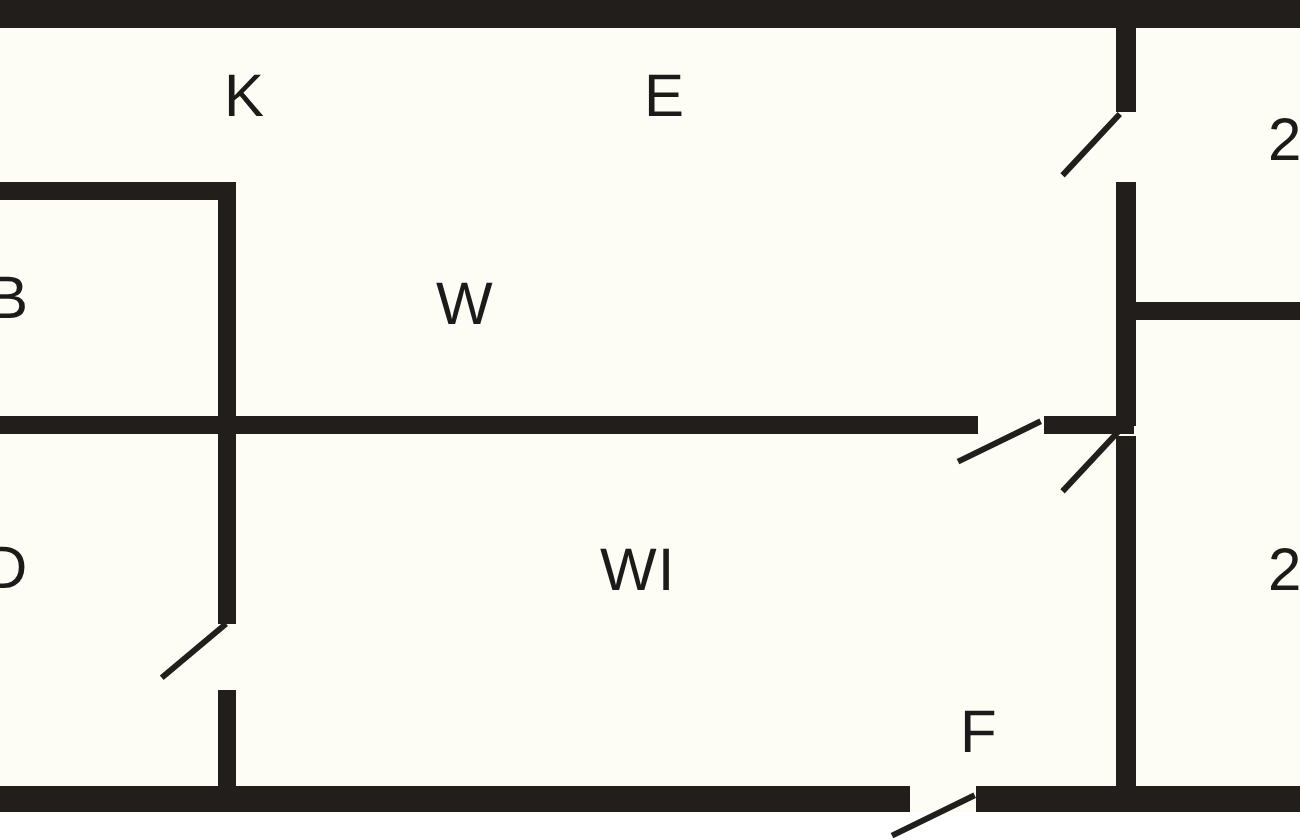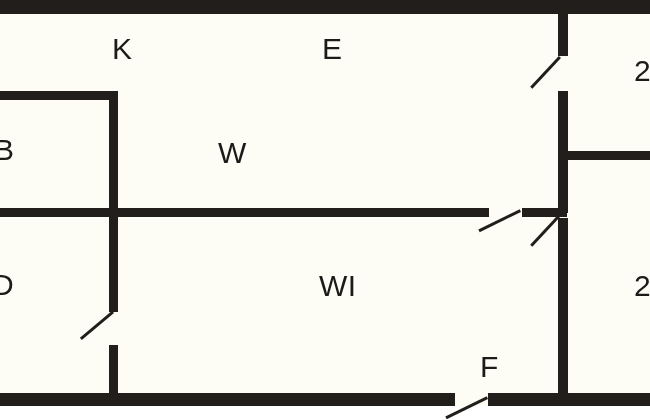--- a/index.html
+++ b/index.html
@@ -101,21 +101,21 @@
   <div class="room-label" style="left:112px; top:34px;">K</div>
 
   <div class="room-label" style="left:322px; top:34px;">E</div>
 
   <div class="room-label" style="left:-6px; top:135px;">B</div>
 
   <div class="room-label" style="left:218px; top:138px;">W</div>
 
   <div class="room-label" style="left:-8px; top:270px;">D</div>
 
-  <div class="room-label" style="left:319px; top:271px;">WI</div>
+  <div class="room-label" style="left:300px; top:271px;">WI</div>
 
   <div class="room-label" style="left:480px; top:352px;">F</div>
 
   <div class="room-label" style="left:634px; top:56px;">2</div>
 
   <div class="room-label" style="left:634px; top:271px;">2</div>
 
 </div>
 
 </body></html>

